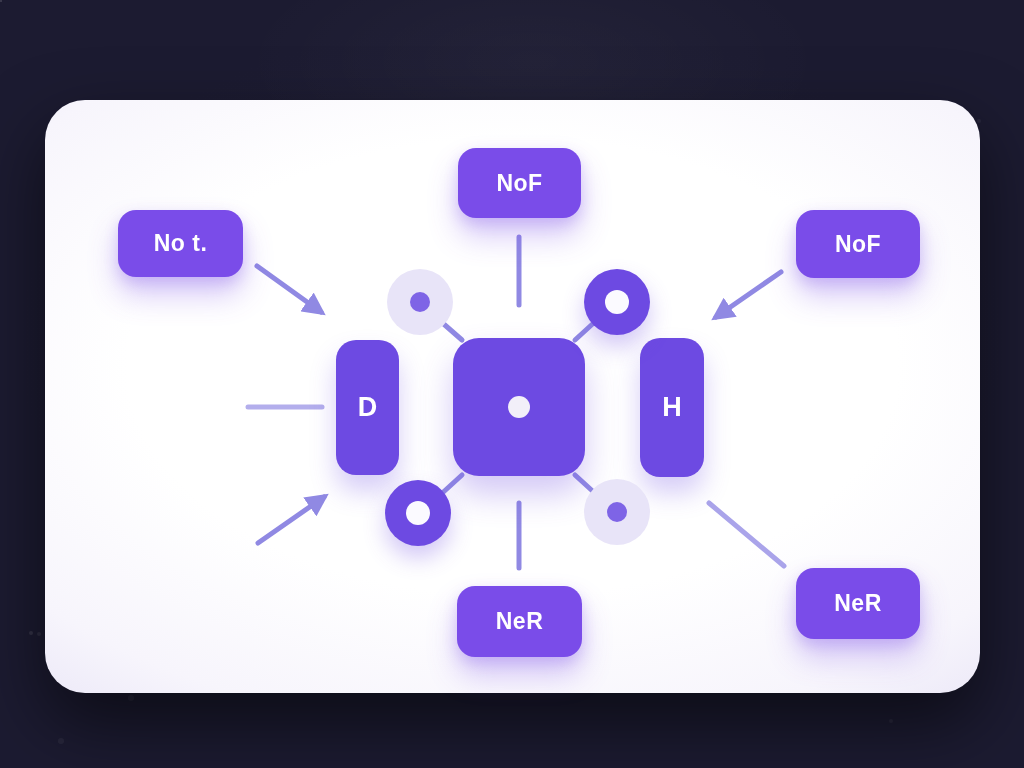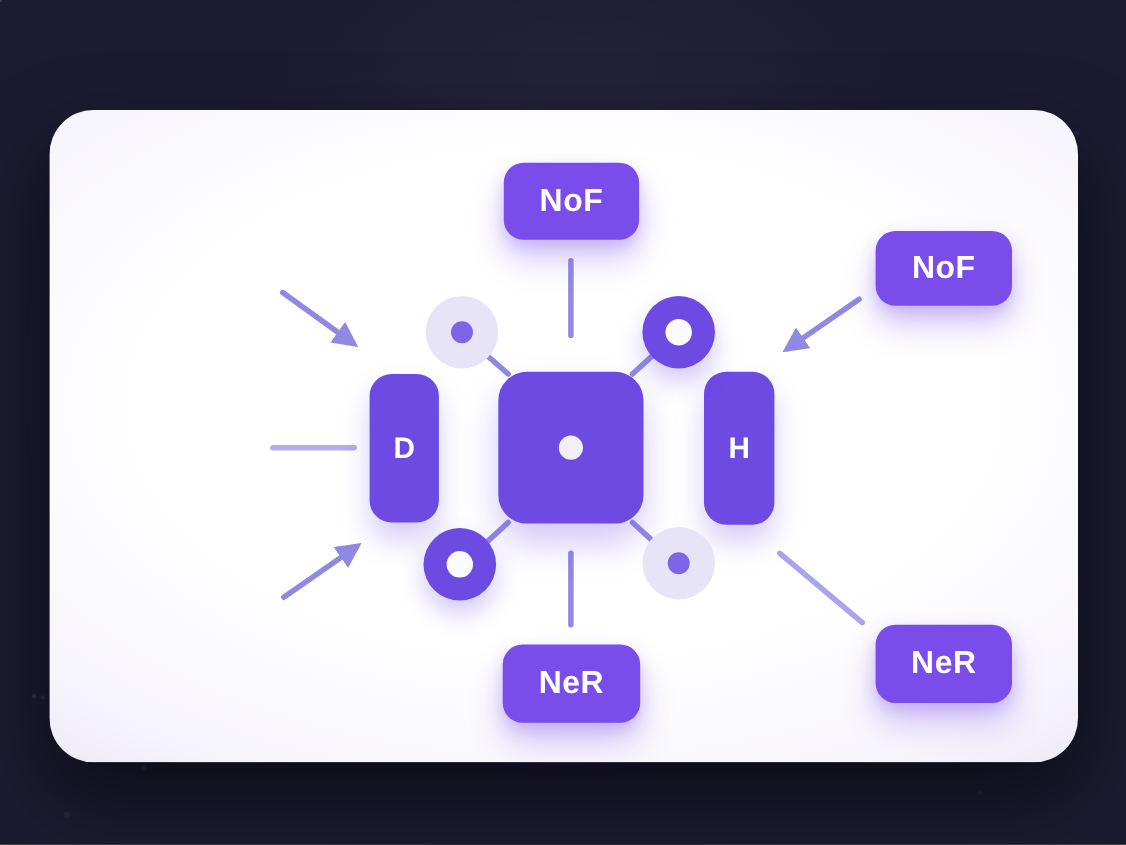--- a/index.html
+++ b/index.html
@@ -33,21 +33,21 @@
     background:
       radial-gradient(75% 70% at 50% 45%, #ffffff 55%, #f7f5fc 88%, #efecf9 100%),
       var(--card);
     border-radius:40px;
     box-shadow:0 30px 70px rgba(0,0,0,0.55);
   }
   .wires{position:absolute;left:0;top:0;width:935px;height:593px;}
   .node{
     position:absolute;display:flex;align-items:center;justify-content:center;
     background:var(--node);color:var(--text);
-    border-radius:18px;font-weight:bold;font-size:29px;letter-spacing:0.5px;
+    border-radius:18px;font-weight:bold;font-size:23px;letter-spacing:0.5px;
     box-shadow:0 18px 30px rgba(122,76,233,0.30), 0 6px 14px rgba(122,76,233,0.22);
   }
   .n-tl{left:73px; top:110px; width:125px;height:67px;}
   .n-tc{left:413px;top:48px;  width:123px;height:70px;}
   .n-tr{left:751px;top:110px; width:124px;height:68px;}
   .n-bl{left:73px; top:428px; width:125px;height:72px;}
   .n-bc{left:412px;top:486px; width:125px;height:71px;}
   .n-br{left:751px;top:468px; width:124px;height:71px;}
   .pill{
     position:absolute;display:flex;align-items:center;justify-content:center;
@@ -101,20 +101,23 @@
 
     <line x1="203" y1="307" x2="277" y2="307" stroke="#b3aeec" stroke-width="5" stroke-linecap="round"></line>
 
     <line x1="212" y1="166" x2="276" y2="212" stroke="#9089e3" stroke-width="5" stroke-linecap="round" marker-end="url(#ah)"></line>
     <line x1="736" y1="172" x2="671" y2="217" stroke="#9089e3" stroke-width="5" stroke-linecap="round" marker-end="url(#ah)"></line>
     <line x1="213" y1="443" x2="279" y2="397" stroke="#9089e3" stroke-width="5" stroke-linecap="round" marker-end="url(#ah)"></line>
 
     <line x1="664" y1="403" x2="739" y2="466" stroke="#aaa4ea" stroke-width="5" stroke-linecap="round"></line>
   </svg>
 
+  <div class="node n-tl">
+    <span>No t.</span>
+  </div>
   <div class="node n-tc">
     <span>NoF</span>
   </div>
   <div class="node n-tr">
     <span>NoF</span>
   </div>
   <div class="node n-bc">
     <span>NeR</span>
   </div>
   <div class="node n-br">

